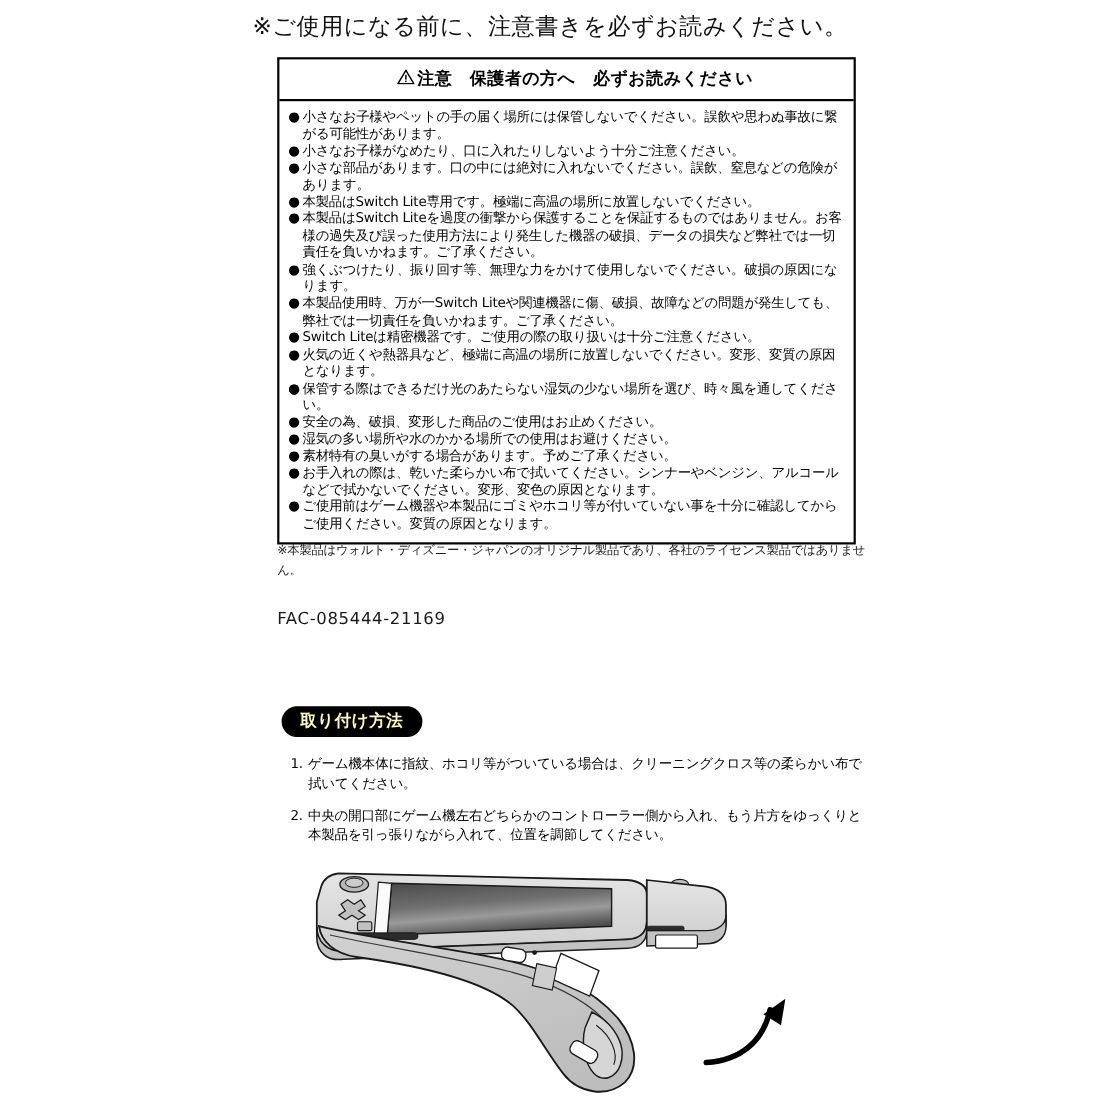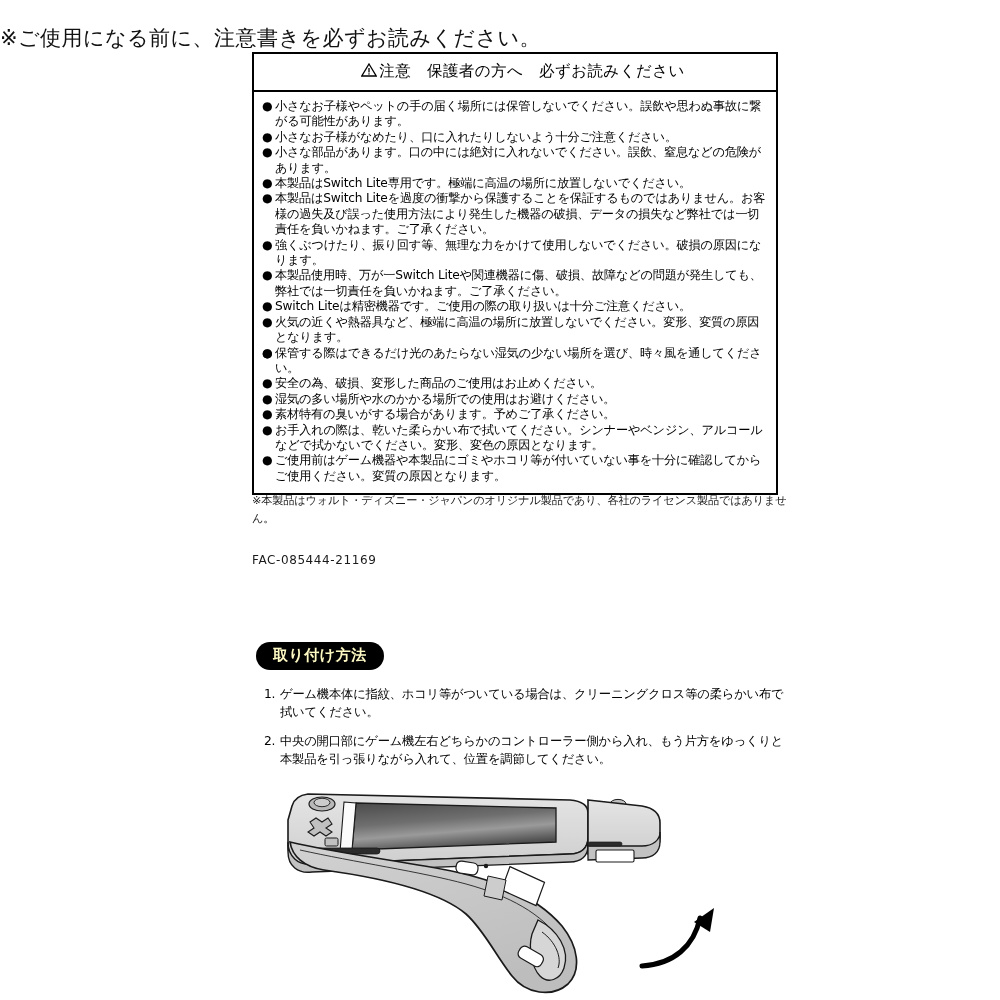--- a/index.html
+++ b/index.html
@@ -13,43 +13,43 @@
     position: relative;
     font-family: "DejaVu Sans", "Liberation Sans", sans-serif;
     color: #000000;
     overflow: hidden;
   }
 
   
   #page-title {
     position: absolute;
     left: 0;
-    top: 24px;
+    top: 10px;
     width: 1000px;
-    text-align: left;
+    text-align: center;
     font-size: 21px;
     letter-spacing: 0.5px;
     color: #111;
   }
 
   
   #warning-box {
     position: absolute;
     left: 252px;
     top: 52px;
     width: 526px;
     border: 2px solid #000;
     box-sizing: border-box;
     background: #fff;
   }
   #warning-header {
     border-bottom: 2px solid #000;
     text-align: center;
     font-size: 15.5px;
-    font-weight: normal;
+    font-weight: bold;
     padding: 7px 0 8px 16px;
     letter-spacing: 0.4px;
   }
   #warning-header .tri {
     display: inline-block;
     vertical-align: -1px;
     margin-right: 2px;
   }
   #warning-list {
     padding: 7px 8px 9px 8px;
@@ -81,21 +81,21 @@
   .footnote {
     font-size: 11.2px;
     line-height: 17.5px;
     letter-spacing: -0.2px;
     color: #1a1a1a;
   }
   #product-code {
     position: absolute;
     left: 252px;
     top: 553px;
-    font-size: 12px;
+    font-size: 15px;
     letter-spacing: 0.6px;
     color: #1a1a1a;
   }
 
   
   #install-badge {
     position: absolute;
     left: 256px;
     top: 642px;
     background: #000;

